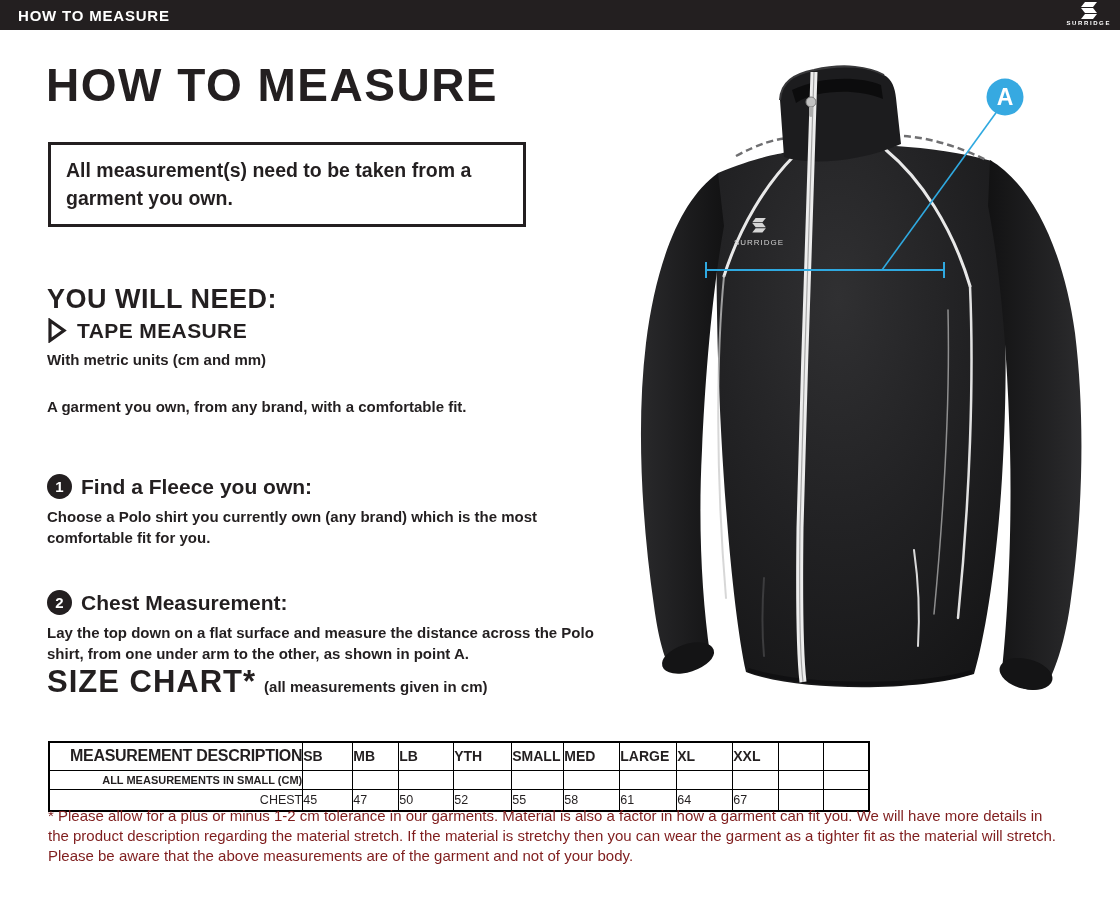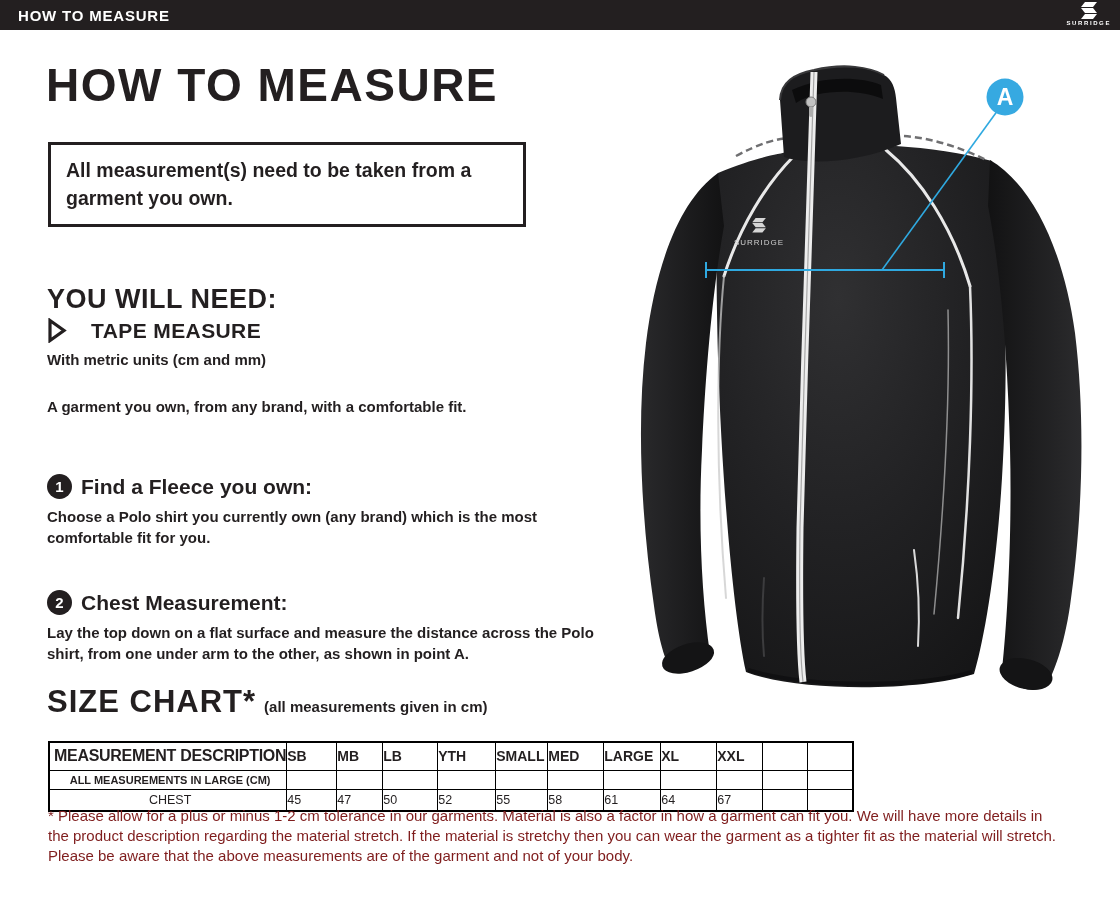--- a/index.html
+++ b/index.html
@@ -37,59 +37,59 @@
     border:3px solid #231f20; padding:11px 15px 12px 15px;
     font-size:19.5px; font-weight:bold; line-height:28px;
   }
   .ywn-heading {
     position:absolute; top:252px; left:47px;
     font-size:27px; font-weight:bold; letter-spacing:0.5px;margin-top:32px;
   }
   .need-item { position:absolute; left:47px; }
   .need-item.tape   { top:318px; }
   .need-item.fleece { top:390px; }
-  .need-item .row { display:flex; align-items:center; gap:24px; }
+  .need-item .row { display:flex; align-items:center; gap:10px; }
   .need-item .item-title { font-size:21px; font-weight:bold; letter-spacing:0.4px; }
   .need-item .item-desc  { font-size:15px; font-weight:bold; margin-top:8px; }
   .step { position:absolute; left:47px; width:560px; }
   .step.one { top:474px; }
   .step.two { top:590px; }
   .step .row { display:flex; align-items:center; gap:9px; }
   .step-badge {
     width:25px; height:25px; border-radius:50%;
     background:#231f20; color:#ffffff;
     display:flex; align-items:center; justify-content:center;
     font-size:15px; font-weight:bold; flex:0 0 25px;
   }
   .step-title { font-size:21px; font-weight:bold; }
   .step-desc  { font-size:15px; font-weight:bold; line-height:21px; margin-top:7px; width:548px; }
   .size-chart-heading {
     position:absolute; top:664px; left:47px;
-    display:flex; align-items:baseline;margin-top:20px;
+    display:flex; align-items:baseline;
   }
   .size-chart-heading .big {
     font-size:31px; font-weight:bold; letter-spacing:1px;
   }
   .size-chart-heading .small {
     font-size:15px; font-weight:bold; margin-left:8px;
   }
   
   .size-table {
     position:absolute; top:741px; left:48px;
     border-collapse:collapse; table-layout:fixed;
     border:2px solid #000;
   }
   .size-table td {
     border:1px solid #000; text-align:left; overflow:hidden; white-space:nowrap;
   }
   .size-table tr.hdr td { height:28px; font-weight:bold; font-size:14px; }
   .size-table tr.hdr td.desc { font-size:16px; letter-spacing:-0.3px; }
   .size-table tr.metric td { height:19px; font-weight:bold; font-size:11px; }
   .size-table tr.vals td { height:22px; font-size:12.5px; }
-  .size-table td.desc { text-align:center; padding-left:4px; }
+  .size-table td.desc { text-align:right; padding-left:20px; }
   
   .footnote {
     position:absolute; top:806px; left:48px; width:1008px;
     font-size:15px; line-height:20px; color:#7f1d1d;
   }
   
   .jacket-figure { position:absolute; left:618px; top:58px; width:502px; height:648px; }
 </style>
 </head>
 <body>
@@ -173,21 +173,21 @@
     <td>YTH</td>
     <td>SMALL</td>
     <td>MED</td>
     <td>LARGE</td>
     <td>XL</td>
     <td>XXL</td>
     <td></td>
     <td></td>
   </tr>
   <tr class="metric">
-    <td class="desc">ALL MEASUREMENTS IN LARGE (CM)</td>
+    <td class="desc">ALL MEASUREMENTS IN SMALL (CM)</td>
     <td></td>
     <td></td>
     <td></td>
     <td></td>
     <td></td>
     <td></td>
     <td></td>
     <td></td>
     <td></td>
     <td></td>

